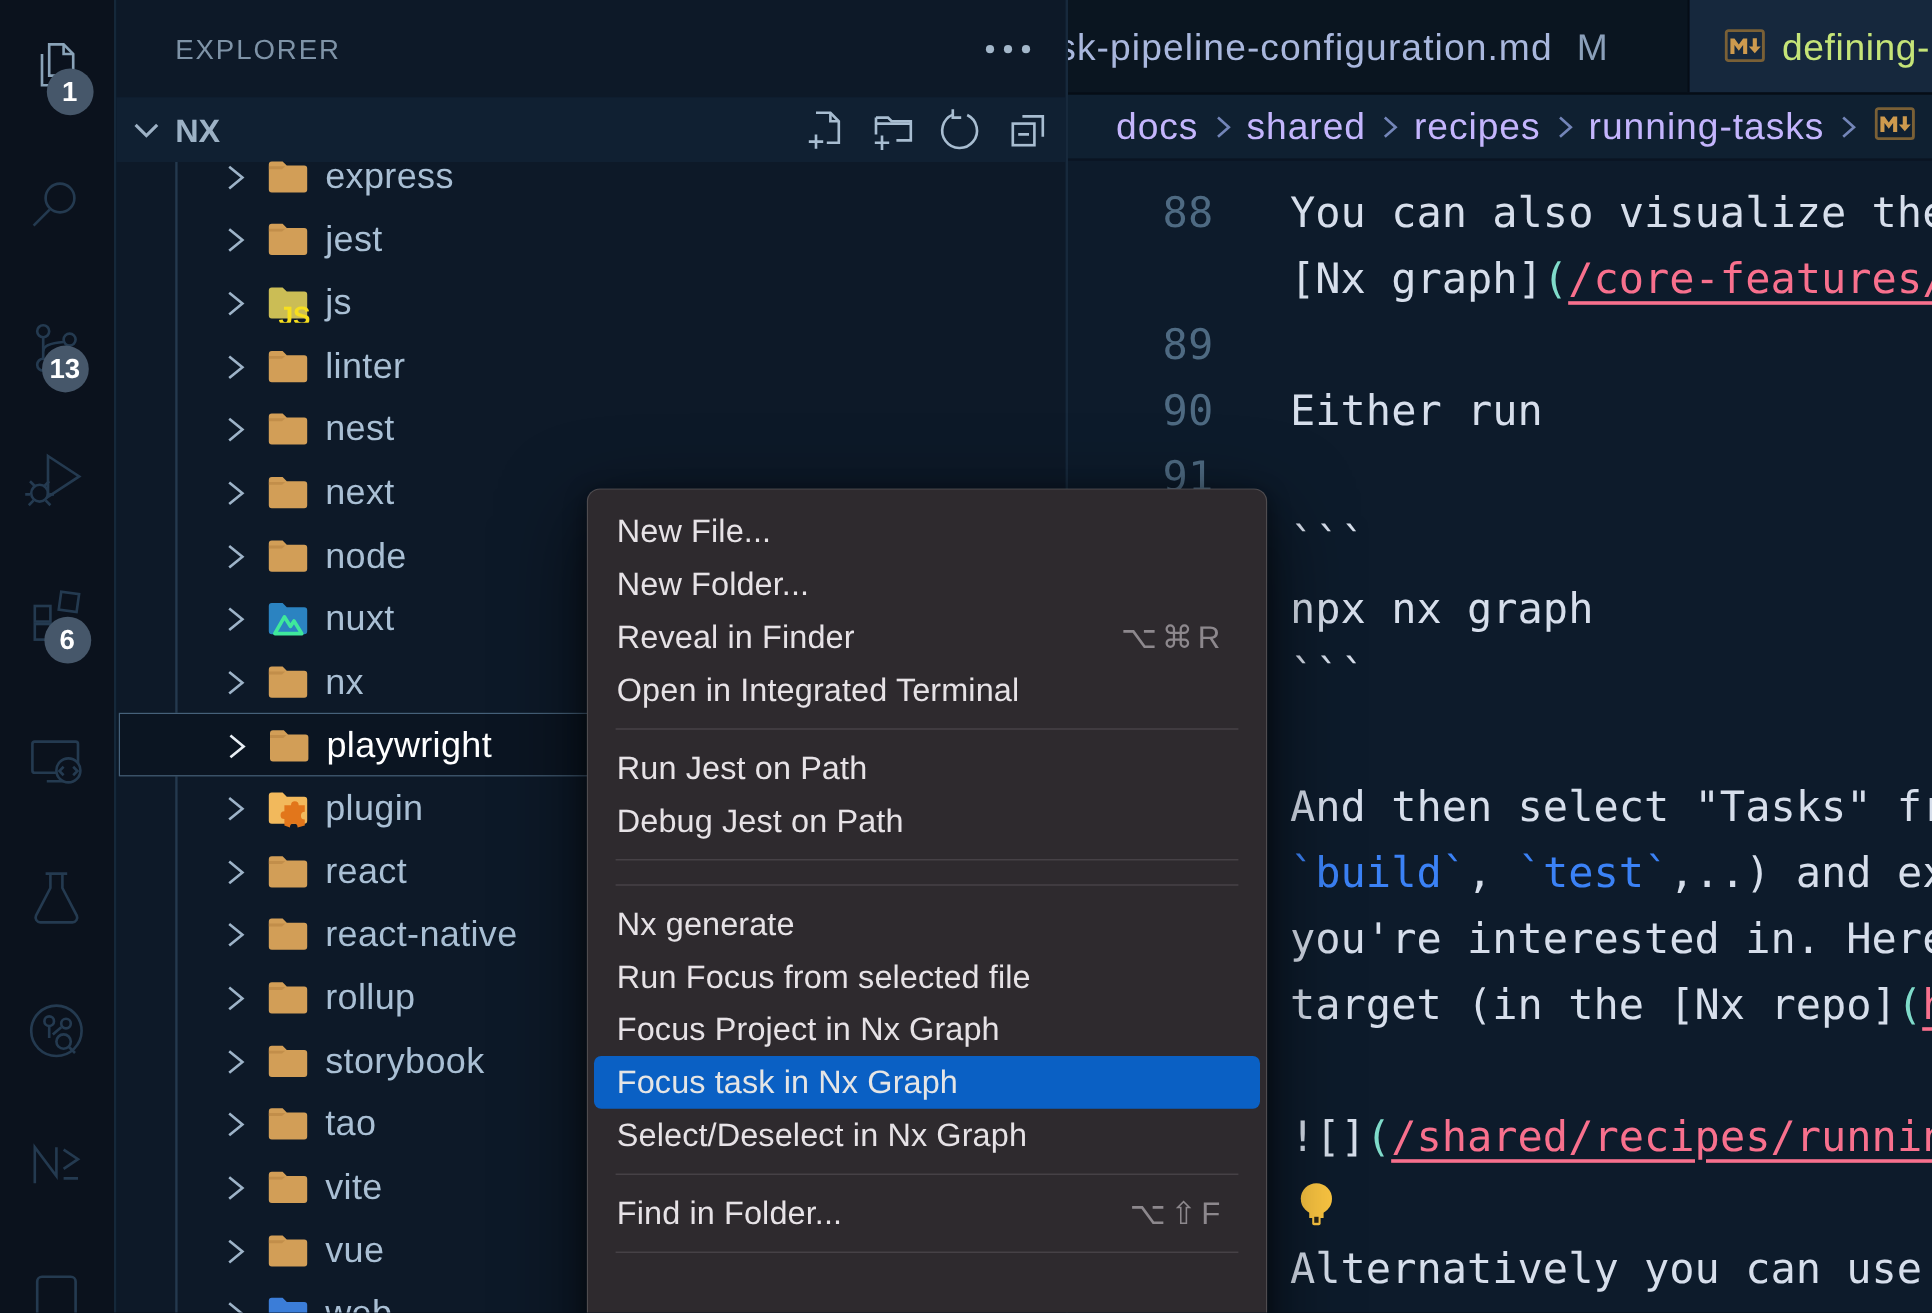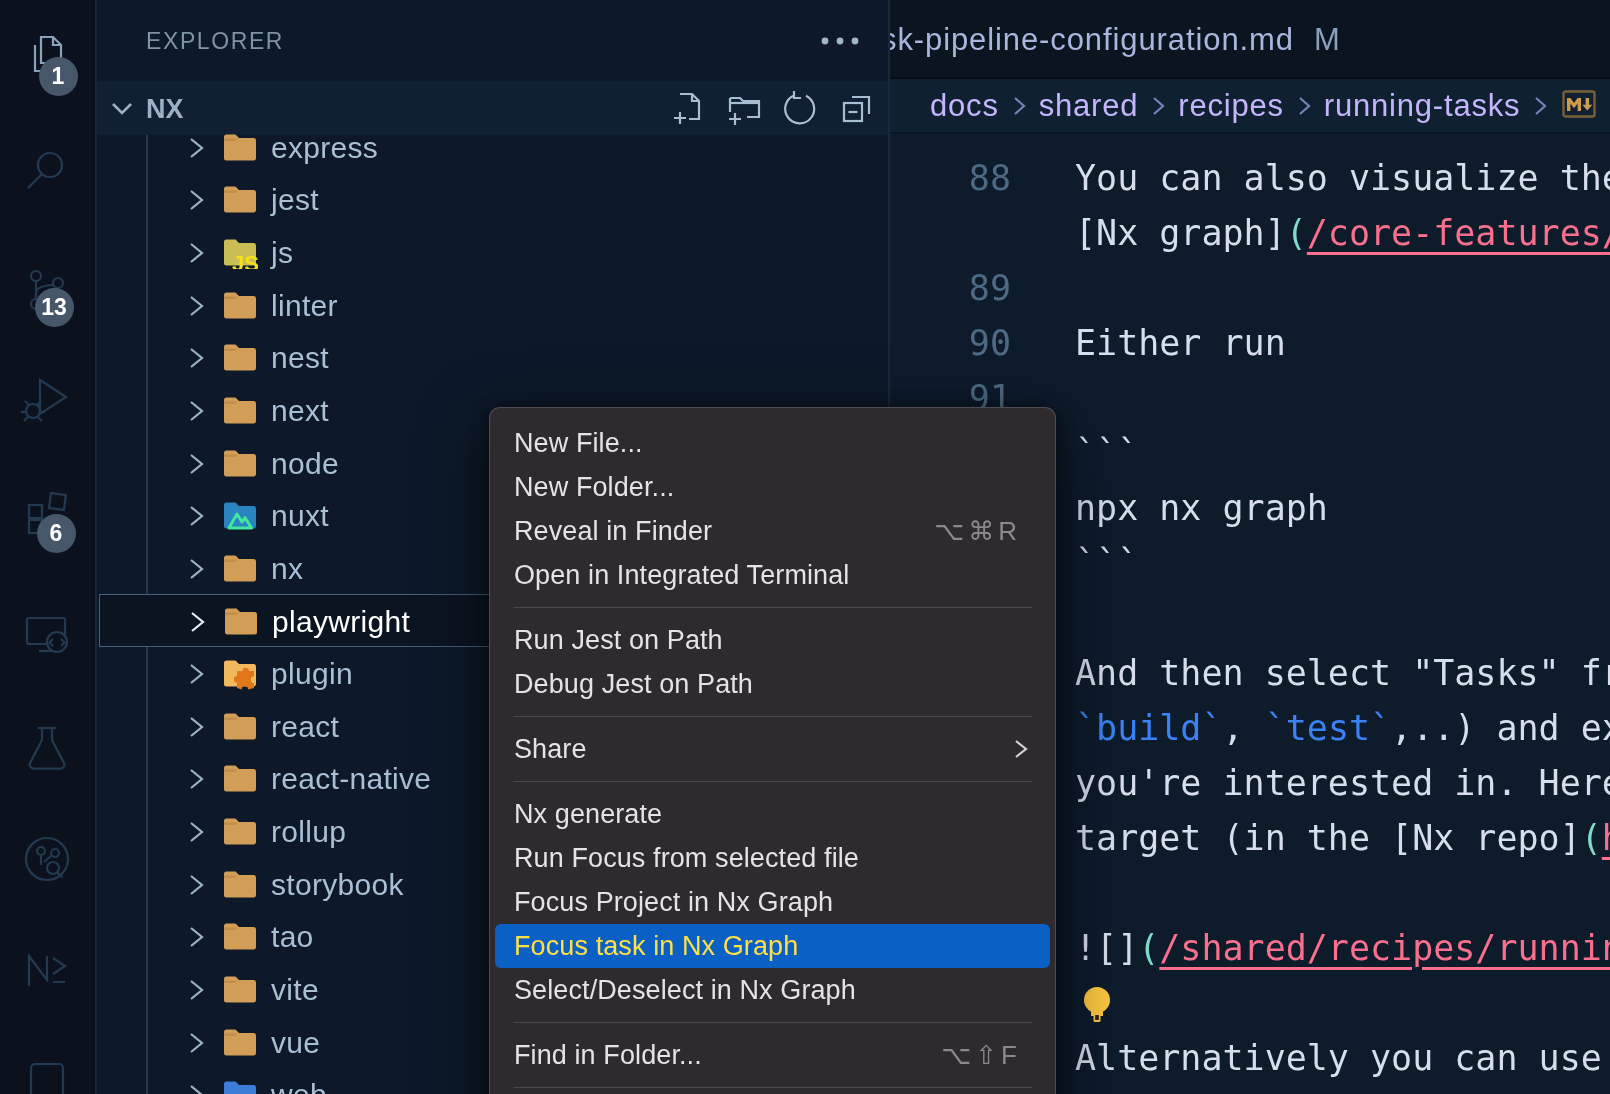--- a/index.html
+++ b/index.html
@@ -74,21 +74,21 @@
     position:absolute; left:489px; top:407px; width:567px; height:760px;
     background:#2e2a2e; border:1px solid rgba(255,255,255,0.16); border-radius:11px;
     box-shadow: 0 22px 70px rgba(0,0,0,0.62), 0 4px 18px rgba(0,0,0,0.45);
     padding-top:13px;
   }
   .menu-item {
     position:relative; height:44px; margin:0 5px; border-radius:6px;
     display:flex; align-items:center; padding:0 19px;
     font-size:27px; color:#e6e2e6; letter-spacing:0.1px;
   }
-  .menu-item.highlighted { background:#0a60c4; color:#fde047; }
+  .menu-item.highlighted { background:#0a60c4; color:#e5e5e5; }
   .menu-item .shortcut { margin-left:auto; margin-right:10px; color:#8d888d; letter-spacing:4px; font-size:26px; }
   .menu-item .submenu-arrow { margin-left:auto; width:20px; height:24px; color:#d4cfd4; }
   .menu-sep { height:21px; position:relative; }
   .menu-sep::after { content:""; position:absolute; left:23px; right:23px; top:9.5px; height:1.5px; background:#4d484d; }
 </style>
 </head>
 <body>
 
 <div class="stage">
 
@@ -427,20 +427,28 @@
         </div>
       </div>
   </div>
   <div class="sidebar-border"></div>
 
   <div class="editor">
     <div class="tabstrip">
       <div class="tab-inactive">
         <span class="title">sk-pipeline-configuration.md</span>
         <span class="badge">M</span>
+      </div>
+      <div class="tab-active">
+        <span class="mdicon" id="mdTabIcon"><svg viewBox="0 0 34 28" width="34" height="28">
+              <rect x="1.5" y="1.5" width="31" height="25" rx="2" fill="none" stroke="#7a6036" stroke-width="2.4"></rect>
+              <path fill="#cd9a4e" d="M5 21 V8 h3.4 L12 13 15.6 8 H19 v13 h-3.4 v-7.4 L12 18.2 8.4 13.6 V21 Z"></path>
+              <path fill="#cd9a4e" d="M24 8 h3.6 v7 H31 l-5.2 6 -5.2 -6 h3.4 Z" transform="scale(0.96) translate(0.6,0.3)"></path>
+            </svg></span>
+        <span class="title">defining-</span>
       </div>
     </div>
     <div class="tabstrip-border"></div>
     <div class="breadcrumbs" id="breadcrumbs" style="padding-left: 40px;">
         <span class="crumb">docs</span>
         <span class="crumb-sep"><svg viewBox="0 0 22 22" fill="none" stroke="currentColor" stroke-width="2.2">
             <path d="M7 3 L16 11 L7 19"></path>
           </svg></span>
         <span class="crumb">shared</span>
         <span class="crumb-sep"><svg viewBox="0 0 22 22" fill="none" stroke="currentColor" stroke-width="2.2">
@@ -501,26 +509,20 @@
         <span>Open in Integrated Terminal</span>
       </div>
       <div class="menu-sep"></div>
       <div class="menu-item">
         <span>Run Jest on Path</span>
       </div>
       <div class="menu-item">
         <span>Debug Jest on Path</span>
       </div>
       <div class="menu-sep"></div>
-      <div class="menu-item">
-        <span>Share</span>
-        <span class="submenu-arrow"><svg viewBox="0 0 20 24" fill="none" stroke="currentColor" stroke-width="2.2">
-            <path d="M5 4 L15 12 L5 20"></path>
-          </svg></span>
-      </div>
       <div class="menu-sep"></div>
       <div class="menu-item">
         <span>Nx generate</span>
       </div>
       <div class="menu-item">
         <span>Run Focus from selected file</span>
       </div>
       <div class="menu-item">
         <span>Focus Project in Nx Graph</span>
       </div>

